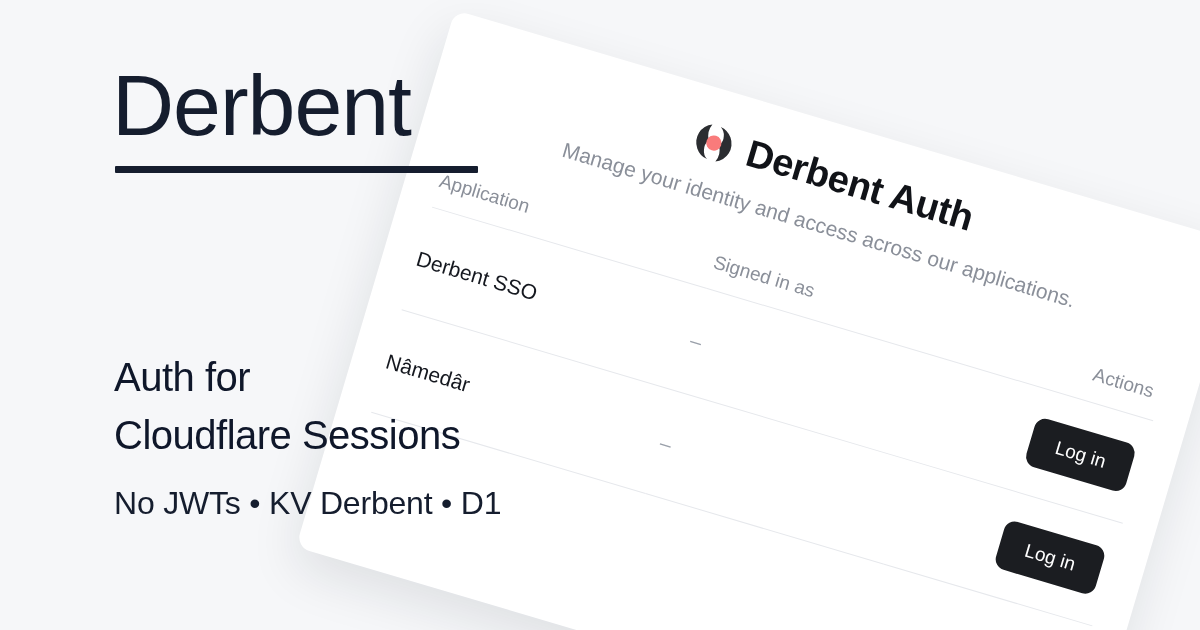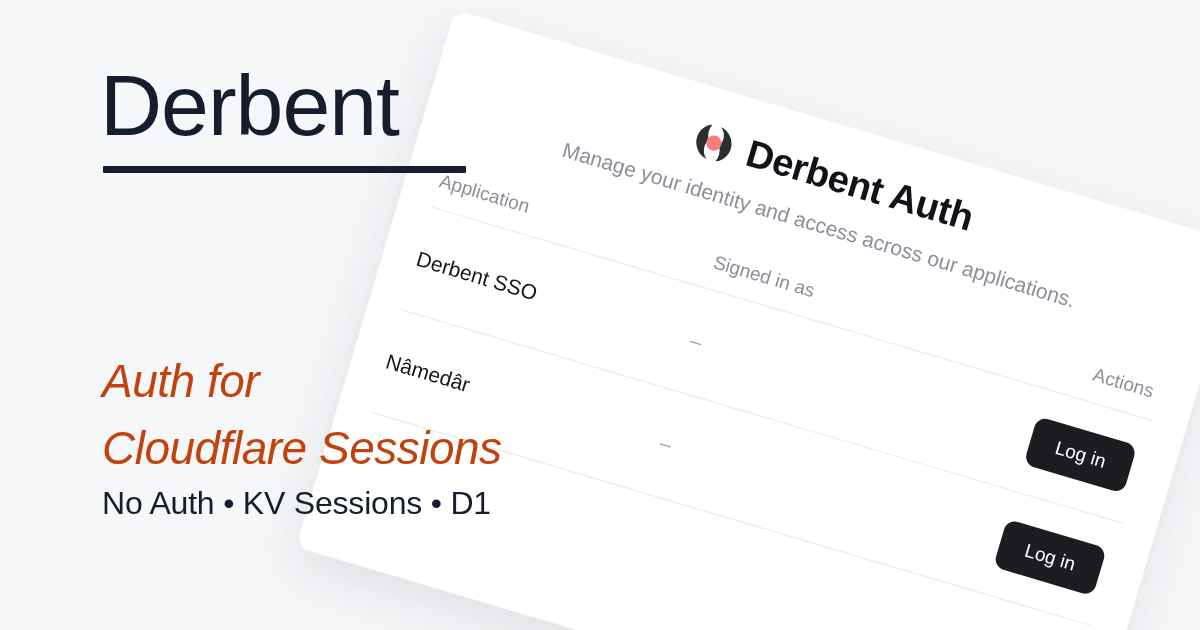--- a/index.html
+++ b/index.html
@@ -124,21 +124,21 @@
     border: 0;
     border-radius: 11px;
     padding: 14px 26px;
     cursor: pointer;
     white-space: nowrap;
   }
 
   
   .hero {
     position: absolute;
-    left: 0;
+    left: 12px;
     top: 0;
     width: 470px;
     height: 630px;
     z-index: 2;
     pointer-events: none;
   }
   .hero > * { pointer-events: auto; }
 
   .hero-brand {
     position: absolute;
@@ -157,26 +157,25 @@
     width: 363px;
     height: 7px;
     background: #151d2e;
     border-radius: 1px;
   }
 
   .hero-tagline {
     position: absolute;
     left: 102px;
     top: 348px;
-    font-size: 46px;
+    font-size: 40px;
     line-height: 1.45;
-    color: #c2410c;
+    color: #0f172a;
     letter-spacing: -0.5px;
     white-space: nowrap;
-    font-style: italic;
   }
 
   .hero-features {
     position: absolute;
     left: 102px;
     top: 485px;
     font-size: 32px;
     color: #151d2e;
     letter-spacing: -0.2px;
     white-space: nowrap;
@@ -232,16 +231,16 @@
     </div>
   </div>
 
   <div class="hero">
     <div class="hero-brand">Derbent</div>
     <div class="hero-rule"></div>
     <div class="hero-tagline">
       <div>Auth for</div>
       <div>Cloudflare Sessions</div>
     </div>
-    <div class="hero-features">No Auth • KV Sessions • D1</div>
+    <div class="hero-features">No JWTs • KV Derbent • D1</div>
   </div>
 
 </div>
 
 </body></html>

